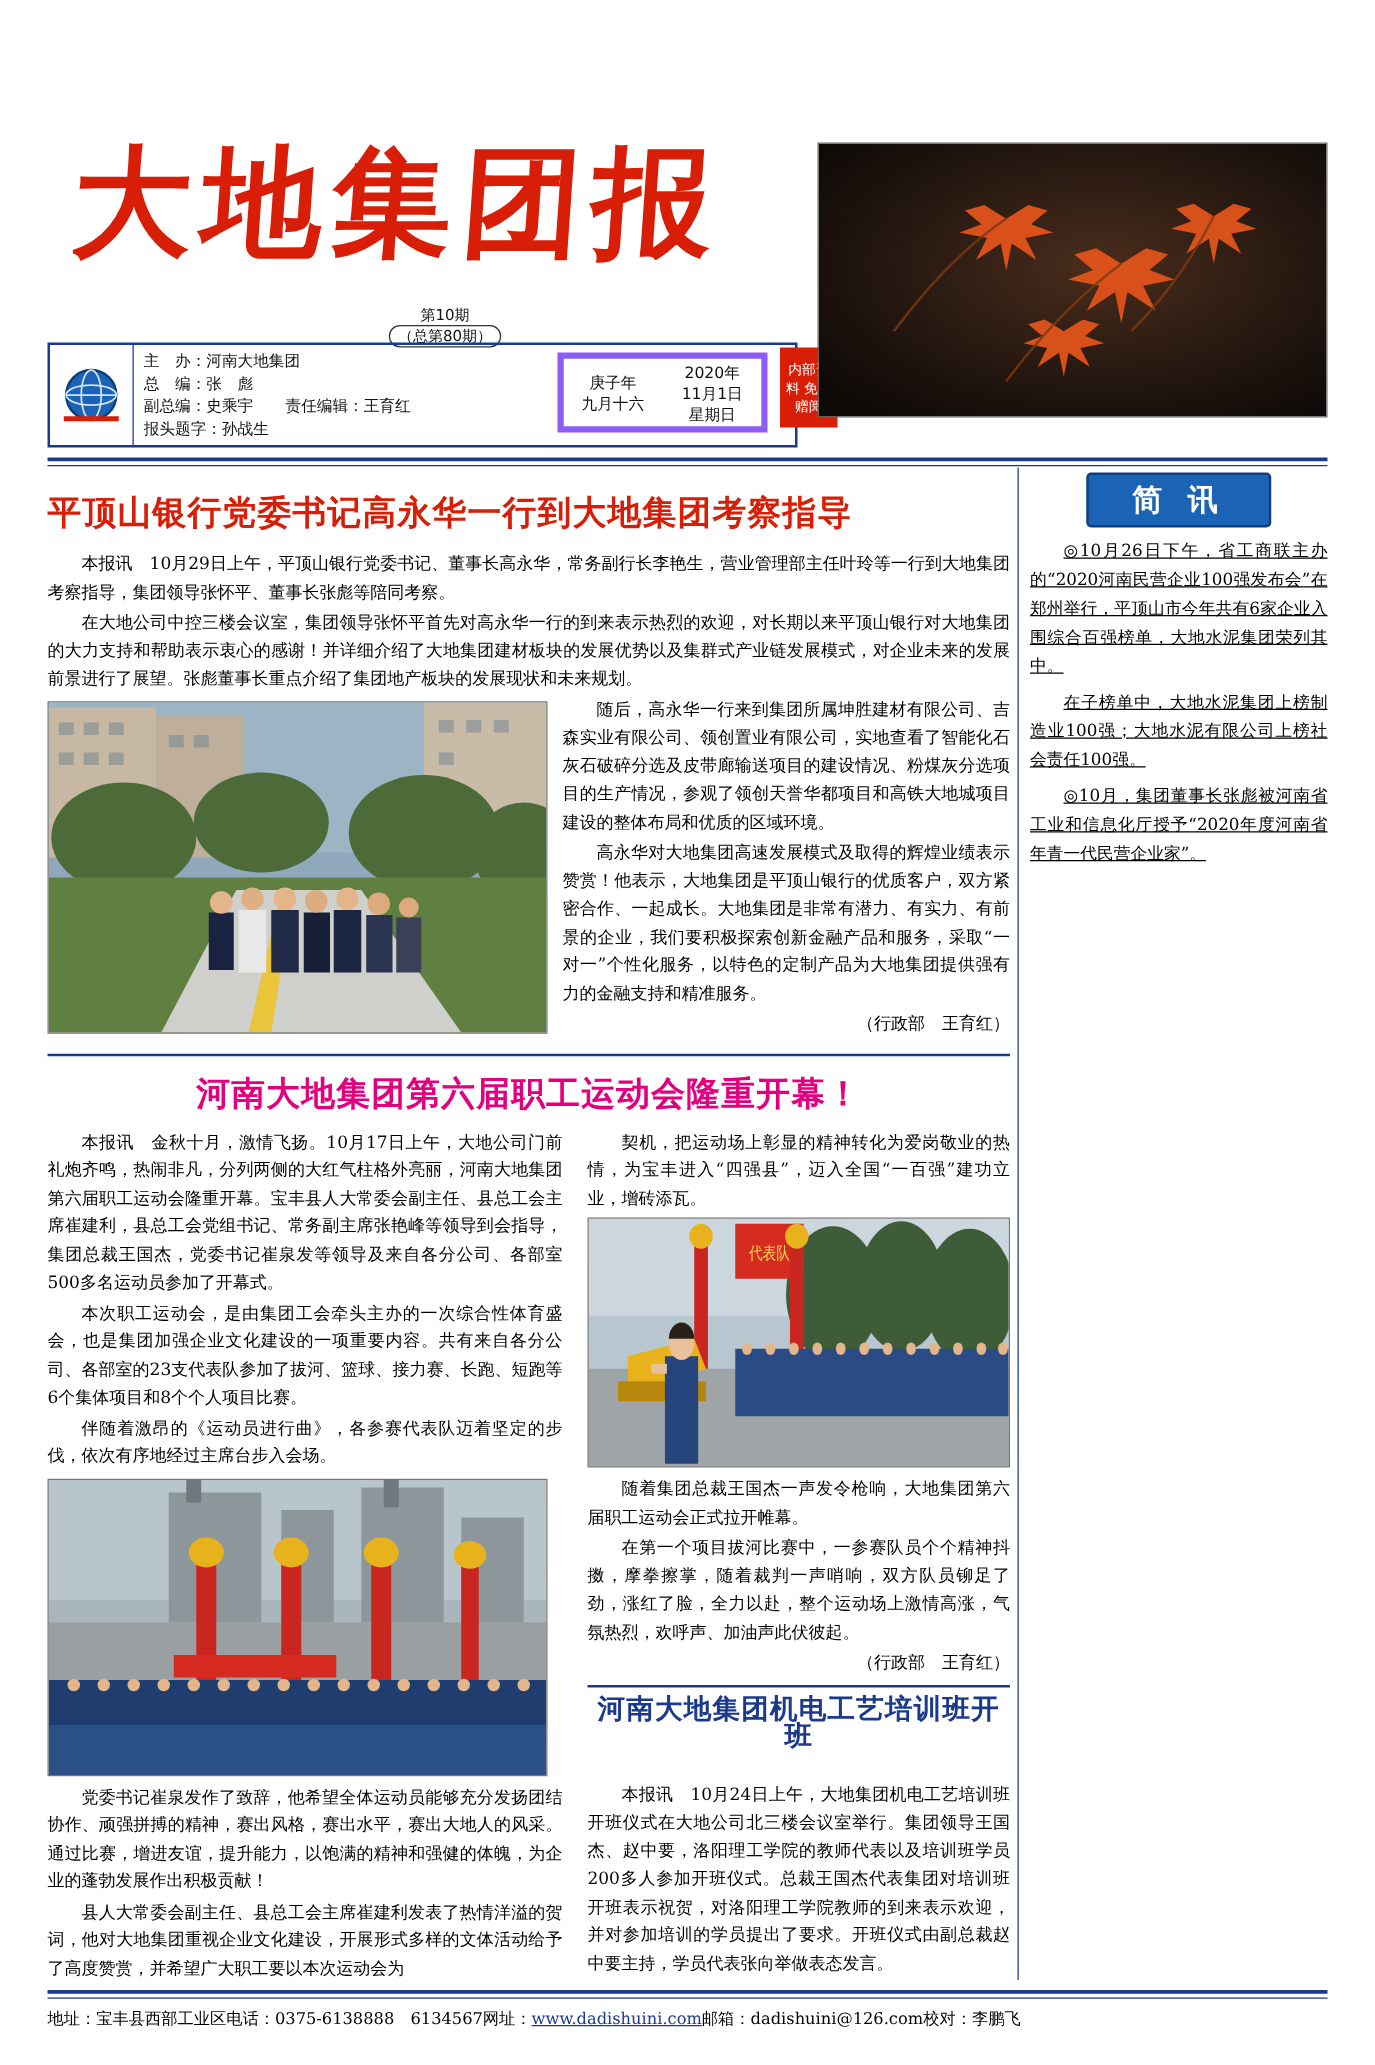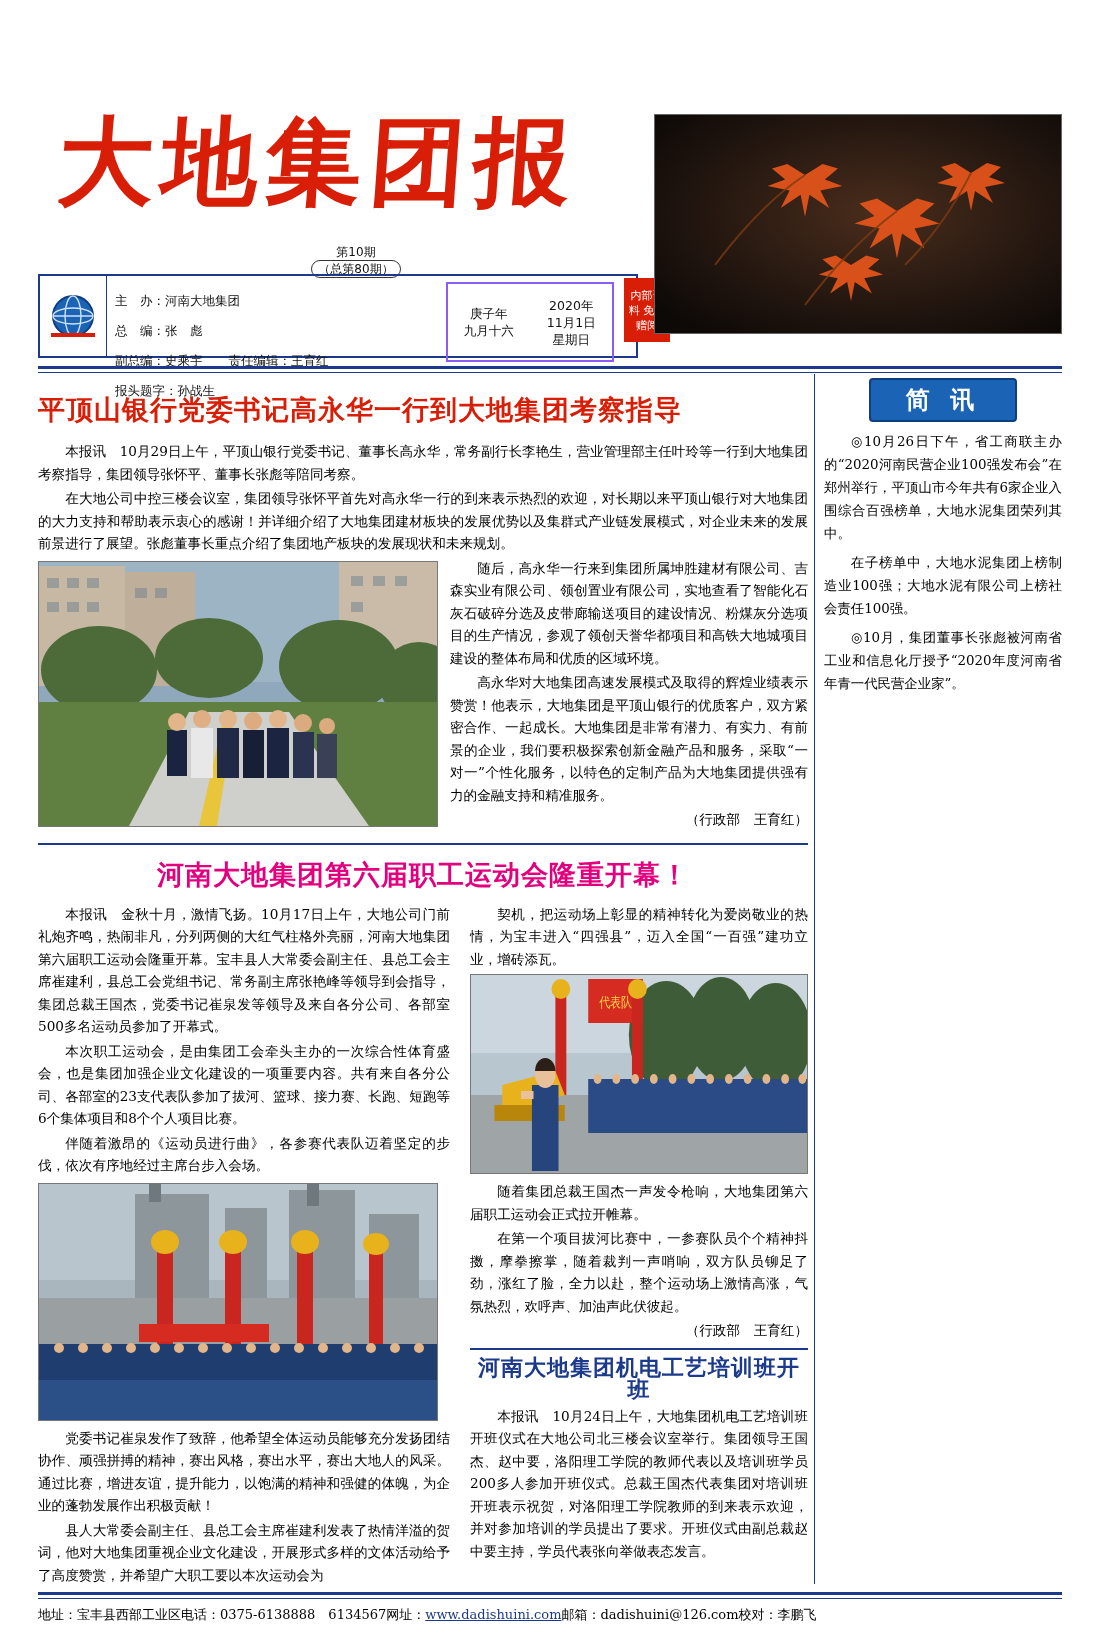--- a/index.html
+++ b/index.html
@@ -38,24 +38,24 @@
     display:flex;align-items:stretch;
   }
   .globe{
     width:66px;display:flex;align-items:center;justify-content:center;
     border-right:1px solid #1b3a8c;
   }
   .globe svg{display:block;}
   .info-lines{
     flex:1;padding:4px 8px;font-size:12.5px;line-height:18px;color:#111;
   }
-  .info-lines div{white-space:nowrap;margin-top:12px;}
+  .info-lines div{white-space:nowrap;}
   .date-box{
-    position:absolute;left:408px;top:190px;width:168px;height:80px;
-    border:2px solid #8b5cf6;display:flex;box-sizing:border-box;
+    position:absolute;left:408px;top:190px;width:168px;height:64px;
+    border:5px solid #8b5cf6;display:flex;box-sizing:border-box;
     font-size:12.5px;
     align-items:center;
   }
   .date-box .dcol{
     flex:1;display:flex;flex-direction:column;align-items:center;justify-content:center;
     line-height:17px;text-align:center;
   }
   .date-box .dsep{width:1px;background:#1b3a8c;}
   .free-box{
     position:absolute;left:586px;top:186px;width:46px;height:64px;
@@ -107,34 +107,34 @@
     background:linear-gradient(#b9c6cf 0%,#a7b4bd 35%,#8d9792 70%,#6b7468 100%);
   }
   .headline2{
     color:#e3007f;font-family:"DejaVu Serif","Liberation Serif",serif;
     font-weight:bold;font-size:27px;text-align:center;letter-spacing:1px;
     margin:12px 0 10px 0;
   }
   .headline3{
     color:#1b3a8c;font-family:"DejaVu Serif","Liberation Serif",serif;
     font-weight:bold;font-size:22px;text-align:center;letter-spacing:1px;
-    margin:6px 0 4px 0;
+    margin:6px 0 24px 0;
   }
   
   .brief-title{
     width:148px;height:44px;margin:0 auto 8px auto;
     background:#1b63b5;color:#fff;border-radius:4px;
     display:flex;align-items:center;justify-content:center;
     font-family:"DejaVu Serif","Liberation Serif",serif;
     font-weight:bold;font-size:24px;letter-spacing:6px;
     border:2px solid #0d3f80;box-sizing:border-box;
   }
   .brief-body{
     font-family:"DejaVu Serif","Liberation Serif",serif;
-    font-size:13.4px;line-height:23px;text-align:justify;color:#000;
+    font-size:13.4px;line-height:23px;text-align:justify;color:#000;text-decoration:underline;
   }
   .brief-body p{margin:0 0 6px 0;text-indent:2em;}
   
   .footer-rule1{position:absolute;left:38px;top:1592px;width:1024px;height:3px;background:#1b3a8c;}
   .footer-rule2{position:absolute;left:38px;top:1598px;width:1024px;height:1px;background:#1b3a8c;}
   .footer{
     position:absolute;left:38px;top:1606px;width:1024px;
     font-family:"DejaVu Serif","Liberation Serif",serif;
     font-size:13px;color:#000;display:flex;
     white-space:nowrap;

